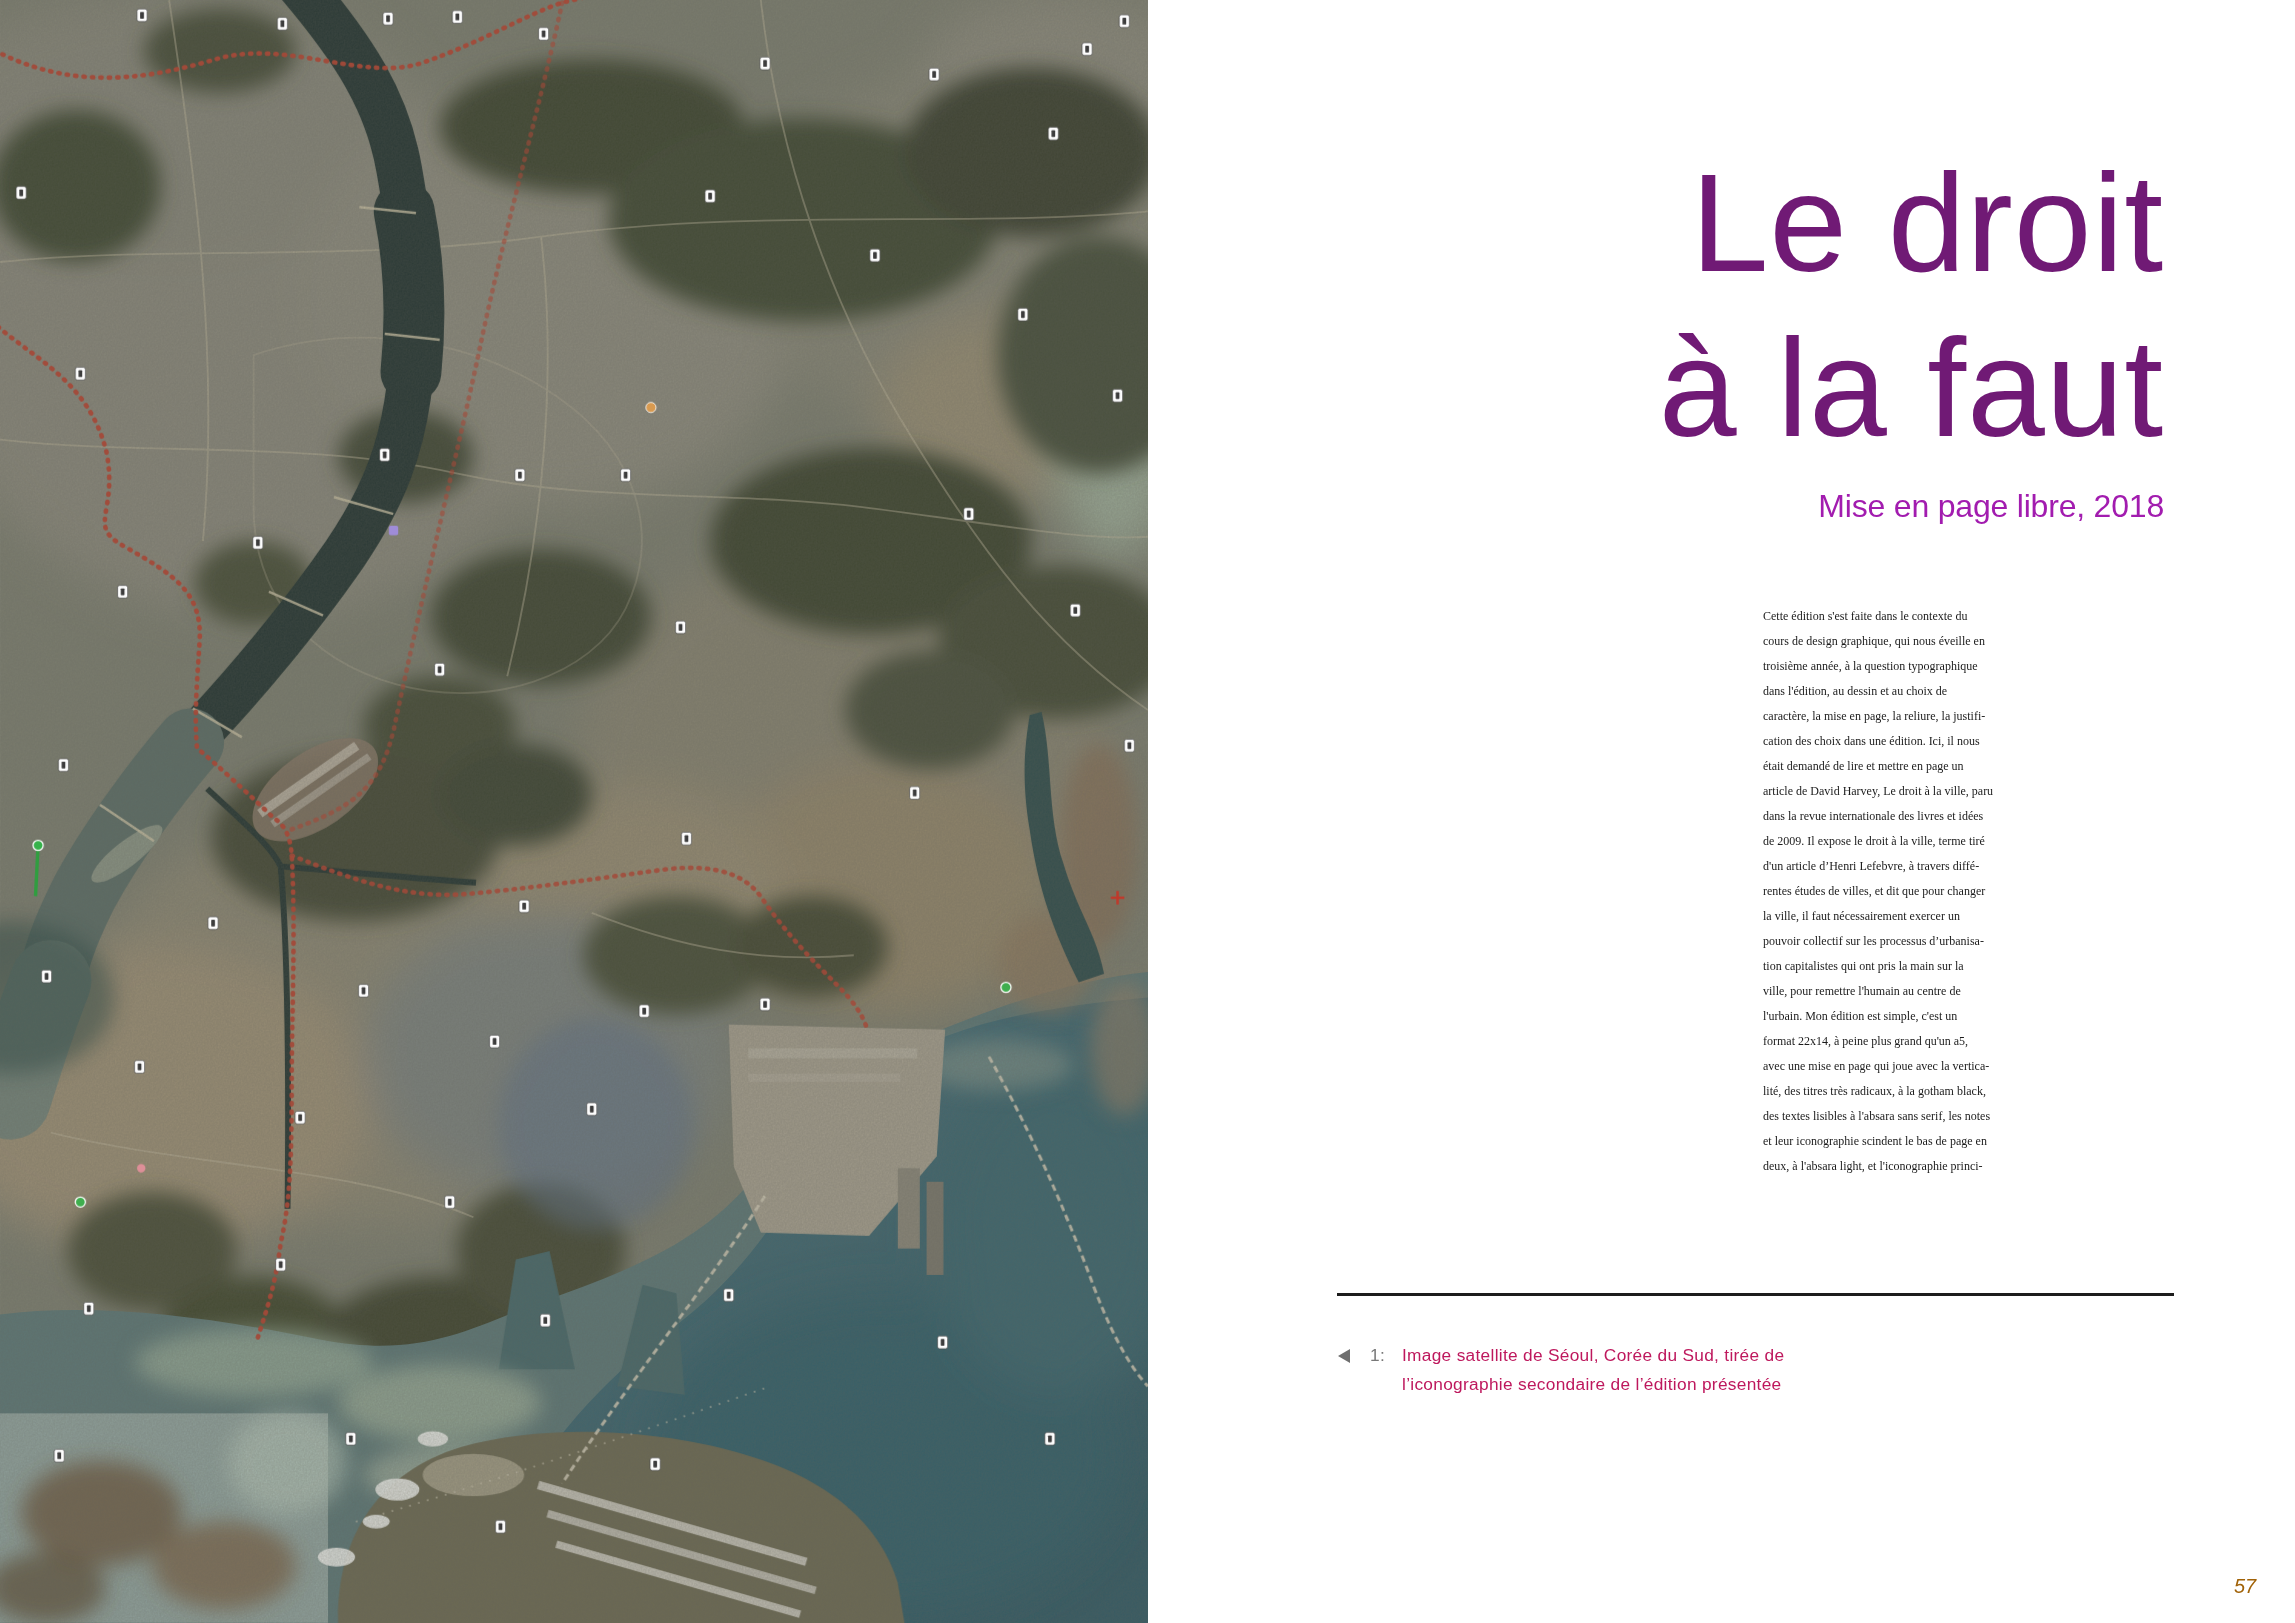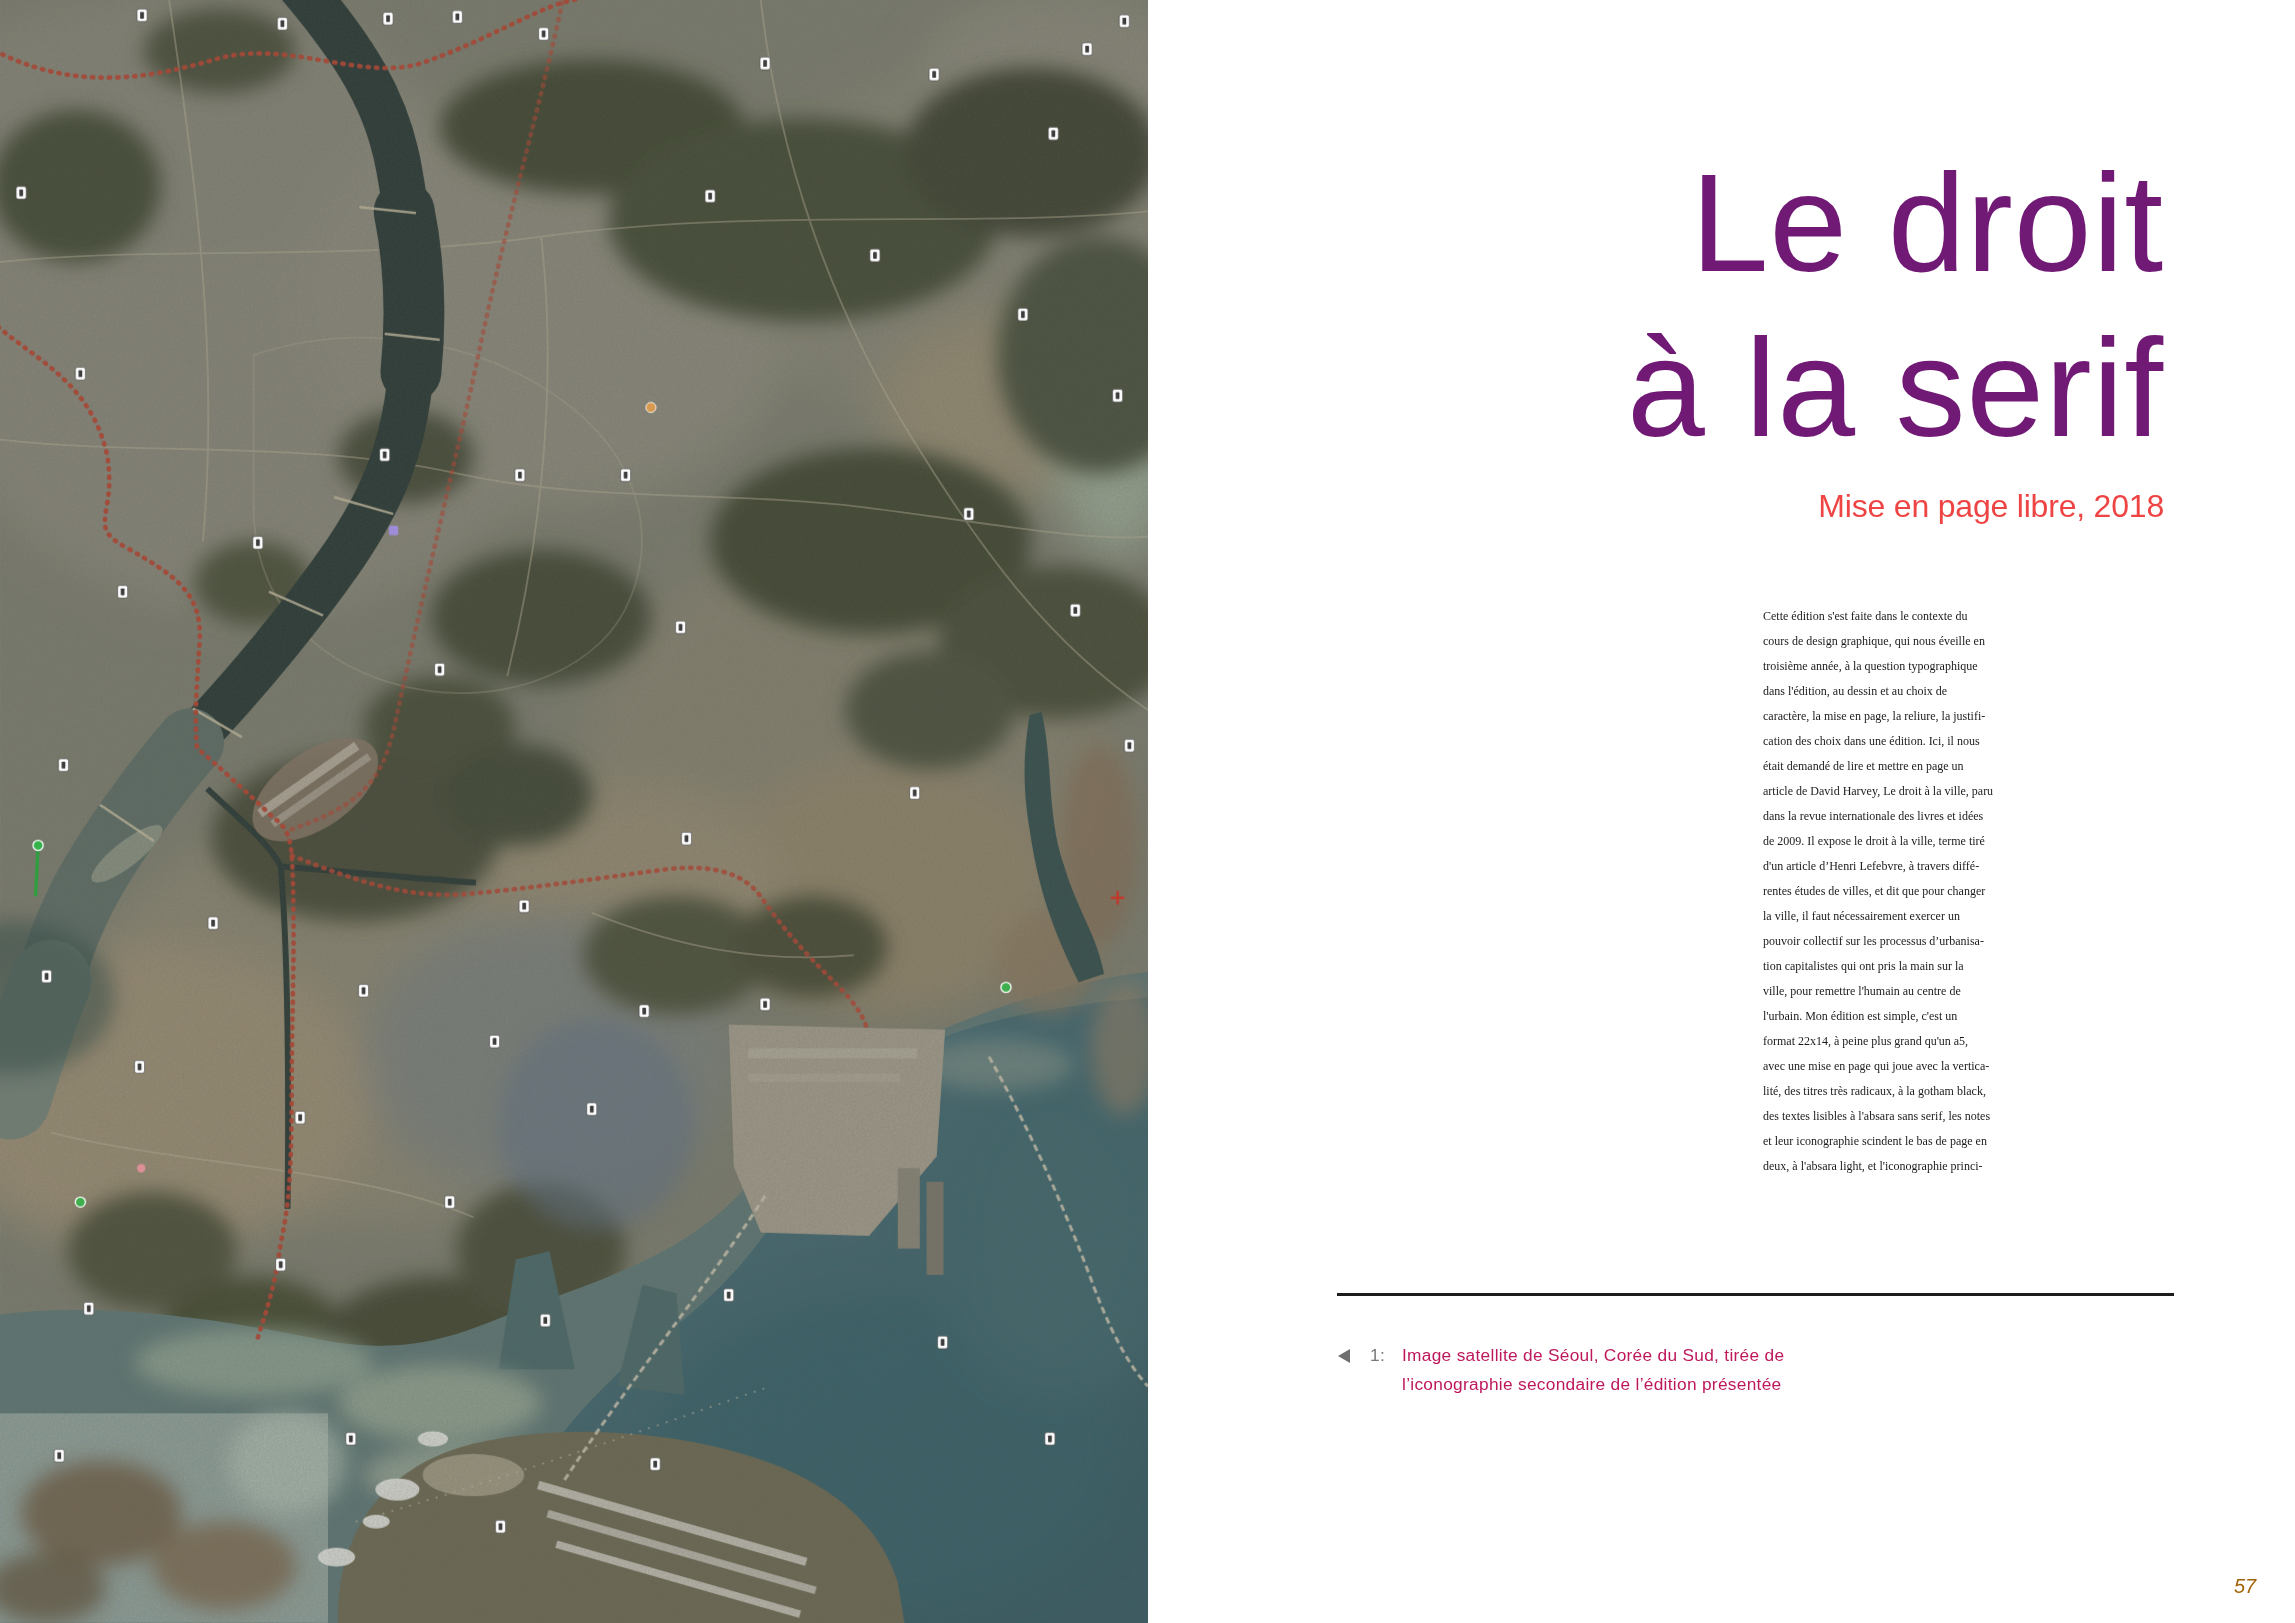--- a/index.html
+++ b/index.html
@@ -10,21 +10,21 @@
   .map{position:absolute;left:0;top:0;width:1148px;height:1623px;margin:0;}
   .map svg{display:block;width:100%;height:100%;}
 
   
   .page-title{position:absolute;right:131px;top:140px;margin:0;text-align:right;
               font-size:140px;line-height:165px;font-weight:400;letter-spacing:0.8px;
               color:#701a75;white-space:nowrap;}
   .page-title span{display:block;}
   .subtitle{position:absolute;right:131px;top:488px;margin:0;text-align:right;
             font-size:32px;line-height:37px;font-weight:400;letter-spacing:-0.2px;
-            color:#ef4444;white-space:nowrap;}
+            color:#a21caf;white-space:nowrap;}
   .body-text{position:absolute;left:1763px;top:604px;width:457px;margin:0;
              font-family:"Liberation Serif",serif;font-size:12px;line-height:25px;
              color:#1b1b1b;white-space:pre-line;text-align:left;}
   .rule{position:absolute;left:1337px;top:1293px;width:837px;height:2.5px;
         background:#1c1c1c;border:0;margin:0;}
   .caption{position:absolute;left:1338px;top:1341px;}
   .caption-arrow{position:absolute;left:0;top:7.6px;width:0;height:0;
                  border-top:7.6px solid transparent;border-bottom:7.6px solid transparent;
                  border-right:12px solid #6f6f6f;}
   .caption-number{position:absolute;left:32px;top:0;font-size:17.3px;line-height:29px;
@@ -278,21 +278,21 @@
           <use href="#mk" x="1115" y="1588"></use>
           <use href="#mk" x="1242" y="1702"></use>
         <use href="#mk" x="70" y="1722"></use>
           <use href="#mk" x="55" y="1155"></use>
       </g>
     </svg>
   </figure>
 
   <h1 class="page-title">
     <span>Le droit</span>
-    <span>à la serif</span>
+    <span>à la faut</span>
   </h1>
 
   <p class="subtitle">Mise en page libre, 2018</p>
 
   <p class="body-text">Cette édition s'est faite dans le contexte du
 cours de design graphique, qui nous éveille en
 troisième année, à la question typographique
 dans l'édition, au dessin et au choix de
 caractère, la mise en page, la reliure, la justifi-
 cation des choix dans une édition. Ici, il nous

